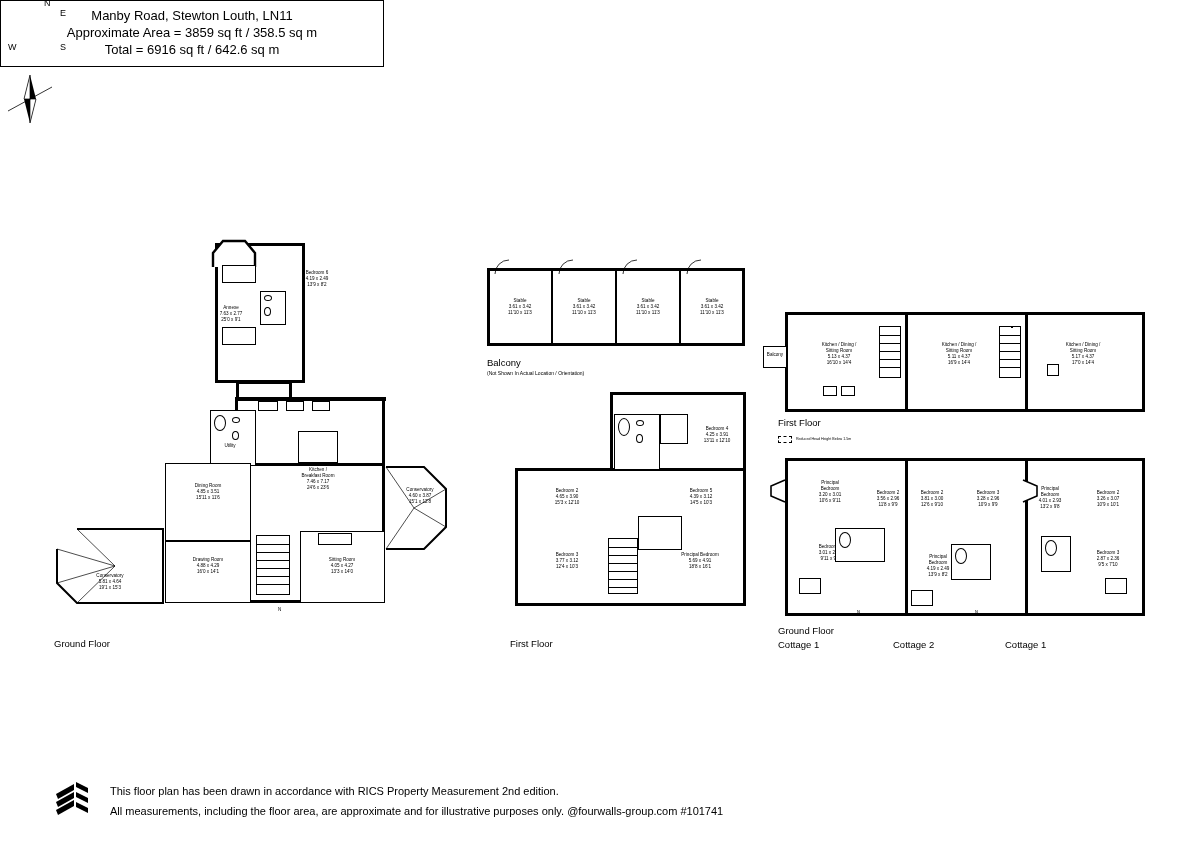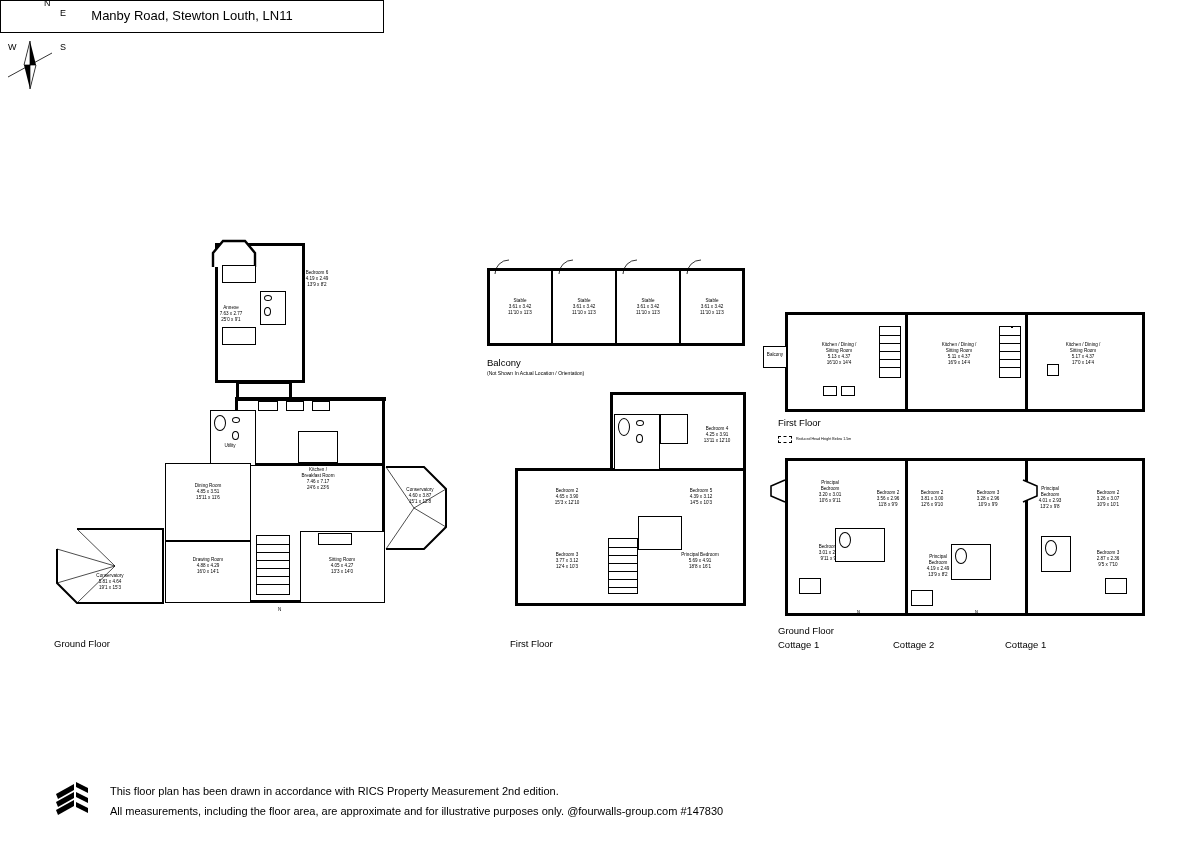--- a/index.html
+++ b/index.html
@@ -105,20 +105,22 @@
   }
   .legend-txt { position: absolute; font-size: 3.6px; white-space: nowrap; }
 
   .north-arrow { position:absolute; font-size:4.5px; }
 </style>
 </head>
 <body>
 
 <div id="title-box">
   <div>Manby Road, Stewton Louth, LN11</div>
+  <div>Approximate Area = 3859 sq ft / 358.5 sq m</div>
+  <div>Total = 6916 sq ft / 642.6 sq m</div>
 </div>
 
 <div id="compass">
   <svg width="70" height="64" viewBox="0 0 70 64">
     <polygon points="30,8 36,32 30,56 24,32" fill="#000"></polygon>
     <polygon points="30,8 30,32 24,32" fill="#fff" stroke="#000" stroke-width="0.7"></polygon>
     <polygon points="30,56 30,32 36,32" fill="#fff" stroke="#000" stroke-width="0.7"></polygon>
     <line x1="8" y1="44" x2="52" y2="20" stroke="#000" stroke-width="0.8"></line>
   </svg>
   <span class="lbl" style="left:44px; top:-2px;">N</span>
@@ -474,13 +476,13 @@
   <svg width="36" height="38" viewBox="0 0 36 38">
     <polygon points="2,16 20,6 20,12 4,21" fill="#000"></polygon>
     <polygon points="2,24 20,14 20,20 4,29" fill="#000"></polygon>
     <polygon points="2,32 20,22 20,28 4,37" fill="#000"></polygon>
     <polygon points="22,4 34,10 34,15 22,9" fill="#000"></polygon>
     <polygon points="22,14 34,20 34,25 22,19" fill="#000"></polygon>
     <polygon points="22,24 34,30 34,35 22,29" fill="#000"></polygon>
   </svg>
 </div>
 <div id="footer-text1" style="left:110px; top:785px;">This floor plan has been drawn in accordance with RICS Property Measurement 2nd edition.</div>
-<div id="footer-text2" style="left:110px; top:805px;">All measurements, including the floor area, are approximate and for illustrative purposes only. @fourwalls-group.com #147830</div>
+<div id="footer-text2" style="left:110px; top:805px;">All measurements, including the floor area, are approximate and for illustrative purposes only. @fourwalls-group.com #101741</div>
 
 </body></html>

